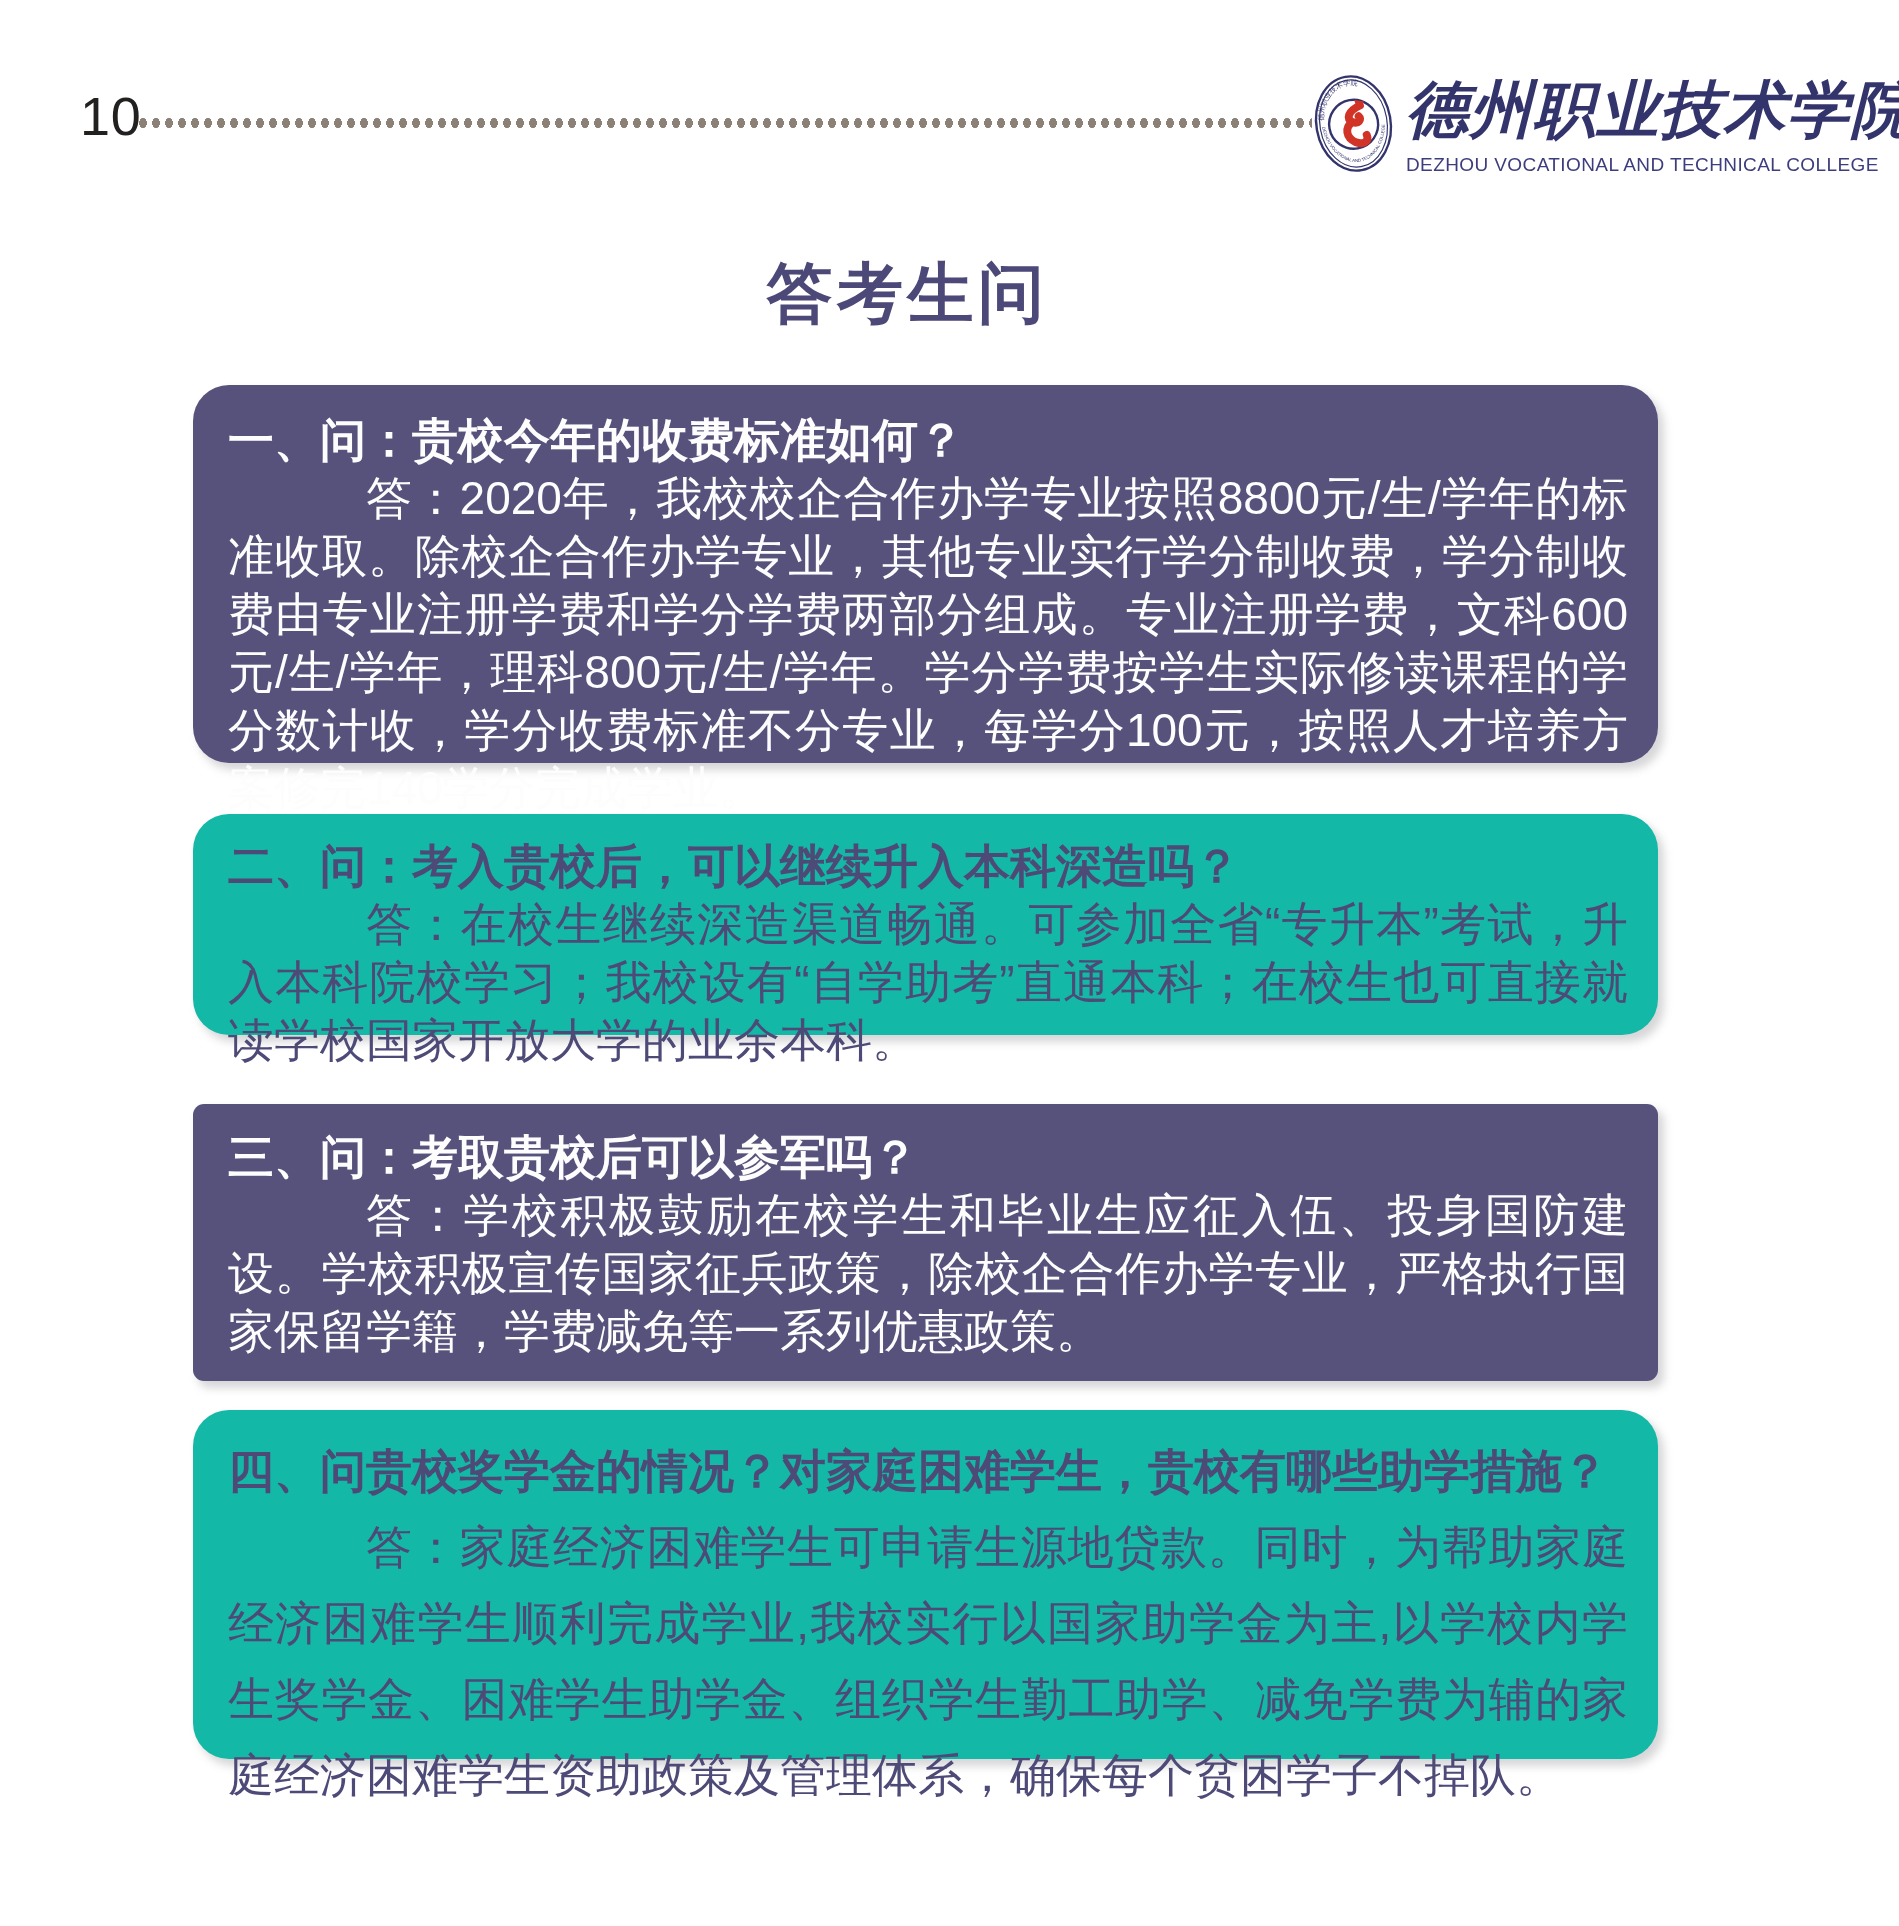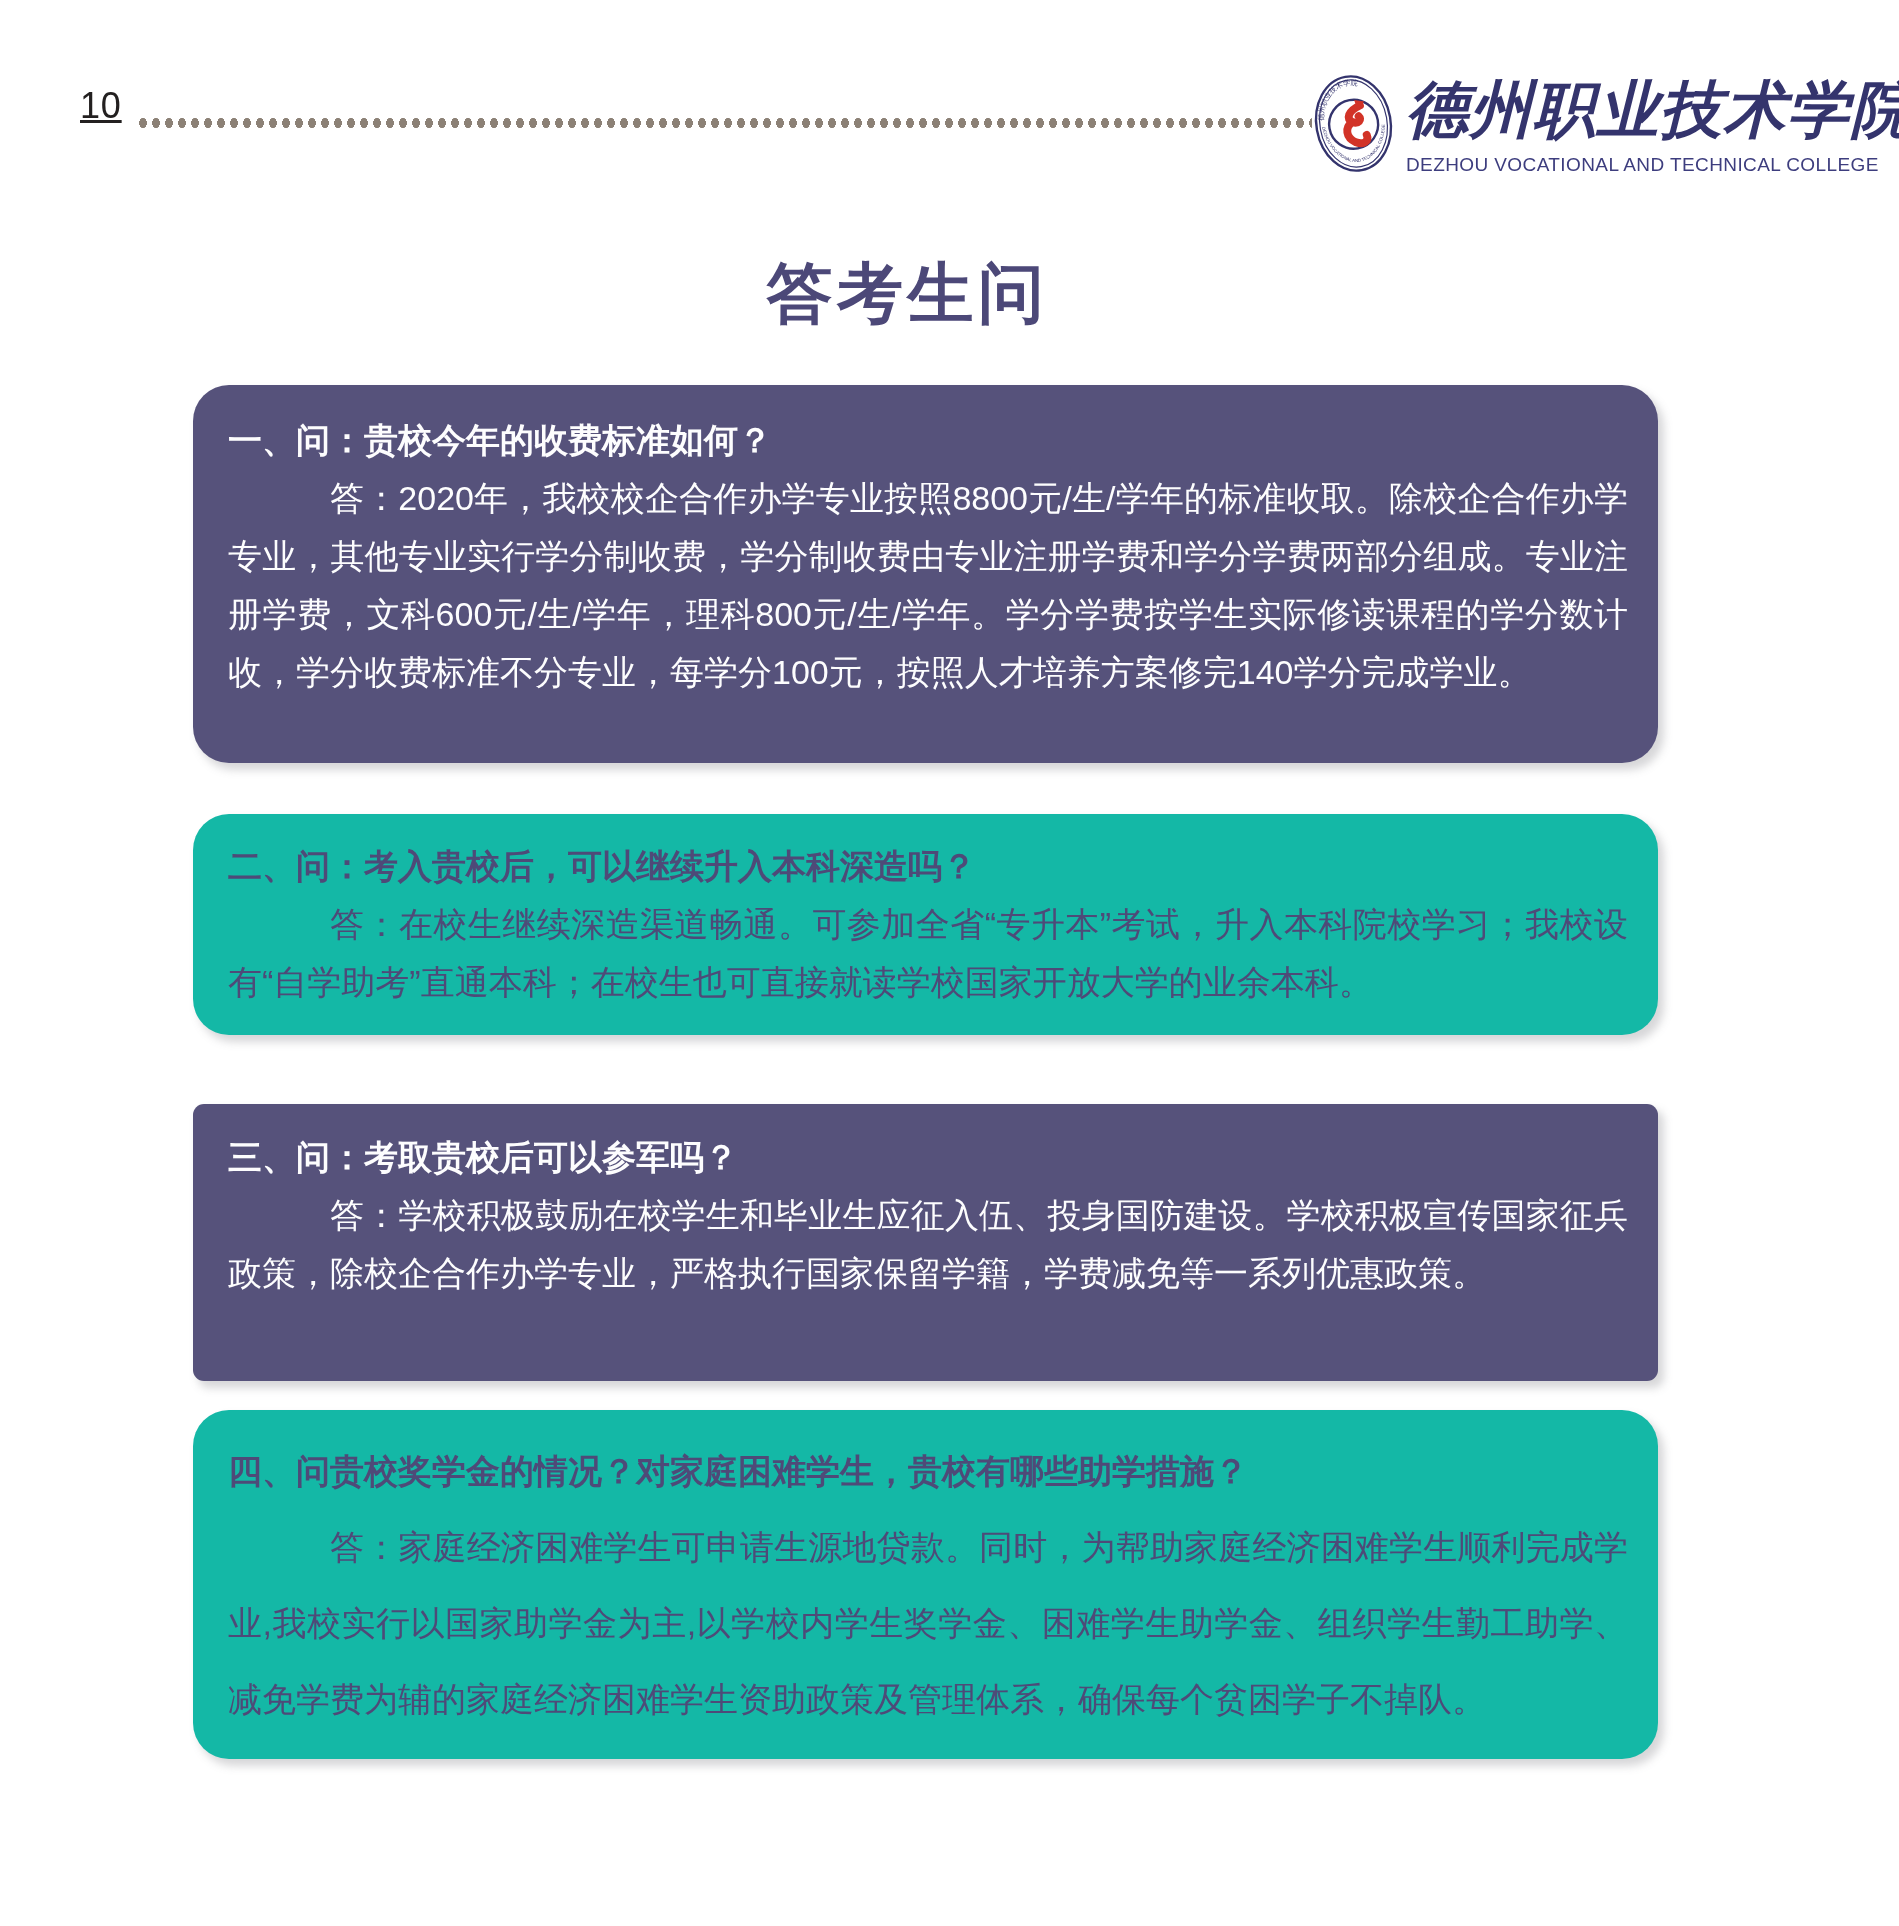--- a/index.html
+++ b/index.html
@@ -3,21 +3,21 @@
 <meta charset="utf-8">
 <style>
   html,body{margin:0;padding:0;}
   body{
     width:1899px;height:1927px;position:relative;background:#ffffff;
     font-family:"Liberation Sans",sans-serif;overflow:hidden;
   }
   
   .page-number{
     position:absolute;left:80px;top:85px;
-    font-size:36px;color:#232020;letter-spacing:0.8px;text-decoration:underline;
+    font-size:54px;color:#232020;letter-spacing:0.8px;
   }
   .dotted-line{
     position:absolute;left:137px;top:116px;width:1175px;height:13.6px;
     background-image:radial-gradient(3.8px 4.9px at 6px 6.8px,#8c8176 97%,rgba(140,129,118,0) 100%);
     background-size:13px 13.6px;background-repeat:repeat-x;
   }
   .logo{position:absolute;left:1314px;top:69px;width:544px;height:121px;}
   .logo-emblem{position:absolute;left:0;top:3px;width:79px;height:103px;transform:rotate(-10deg);}
   .logo-zh{
     position:absolute;left:92px;top:0px;width:438px;
@@ -32,21 +32,21 @@
   .page-title{
     position:absolute;left:0;top:249px;width:1899px;text-align:center;
     transform:translateX(-42px);
     font-family:"DejaVu Serif",serif;font-weight:bold;
     font-size:66px;letter-spacing:4.5px;color:#4c4878;margin:0;
   }
   
   .qa-block{
     position:absolute;left:193px;width:1465px;box-sizing:border-box;
     border-radius:36px;padding:26px 30px 0 35px;
-    font-size:34px;line-height:58px;text-align:justify;
+    font-size:46px;line-height:58px;text-align:justify;
     box-shadow:5.3px 6.8px 9px rgba(110,110,120,0.28);
   }
   .qa-dark{background:#56527b;color:#fdfdfe;}
   .qa-light{background:#14b8a6;color:#4e4a78;}
   .qa-block p{margin:0;}
   .qa-question{font-weight:bold;}
   .qa-answer{text-indent:3em;}
   #qa-1{top:385px;height:378px;}
   #qa-2{top:814px;height:221px;padding-top:22.7px;}
   #qa-3{top:1104px;height:277px;padding-top:24px;border-radius:11px;}

